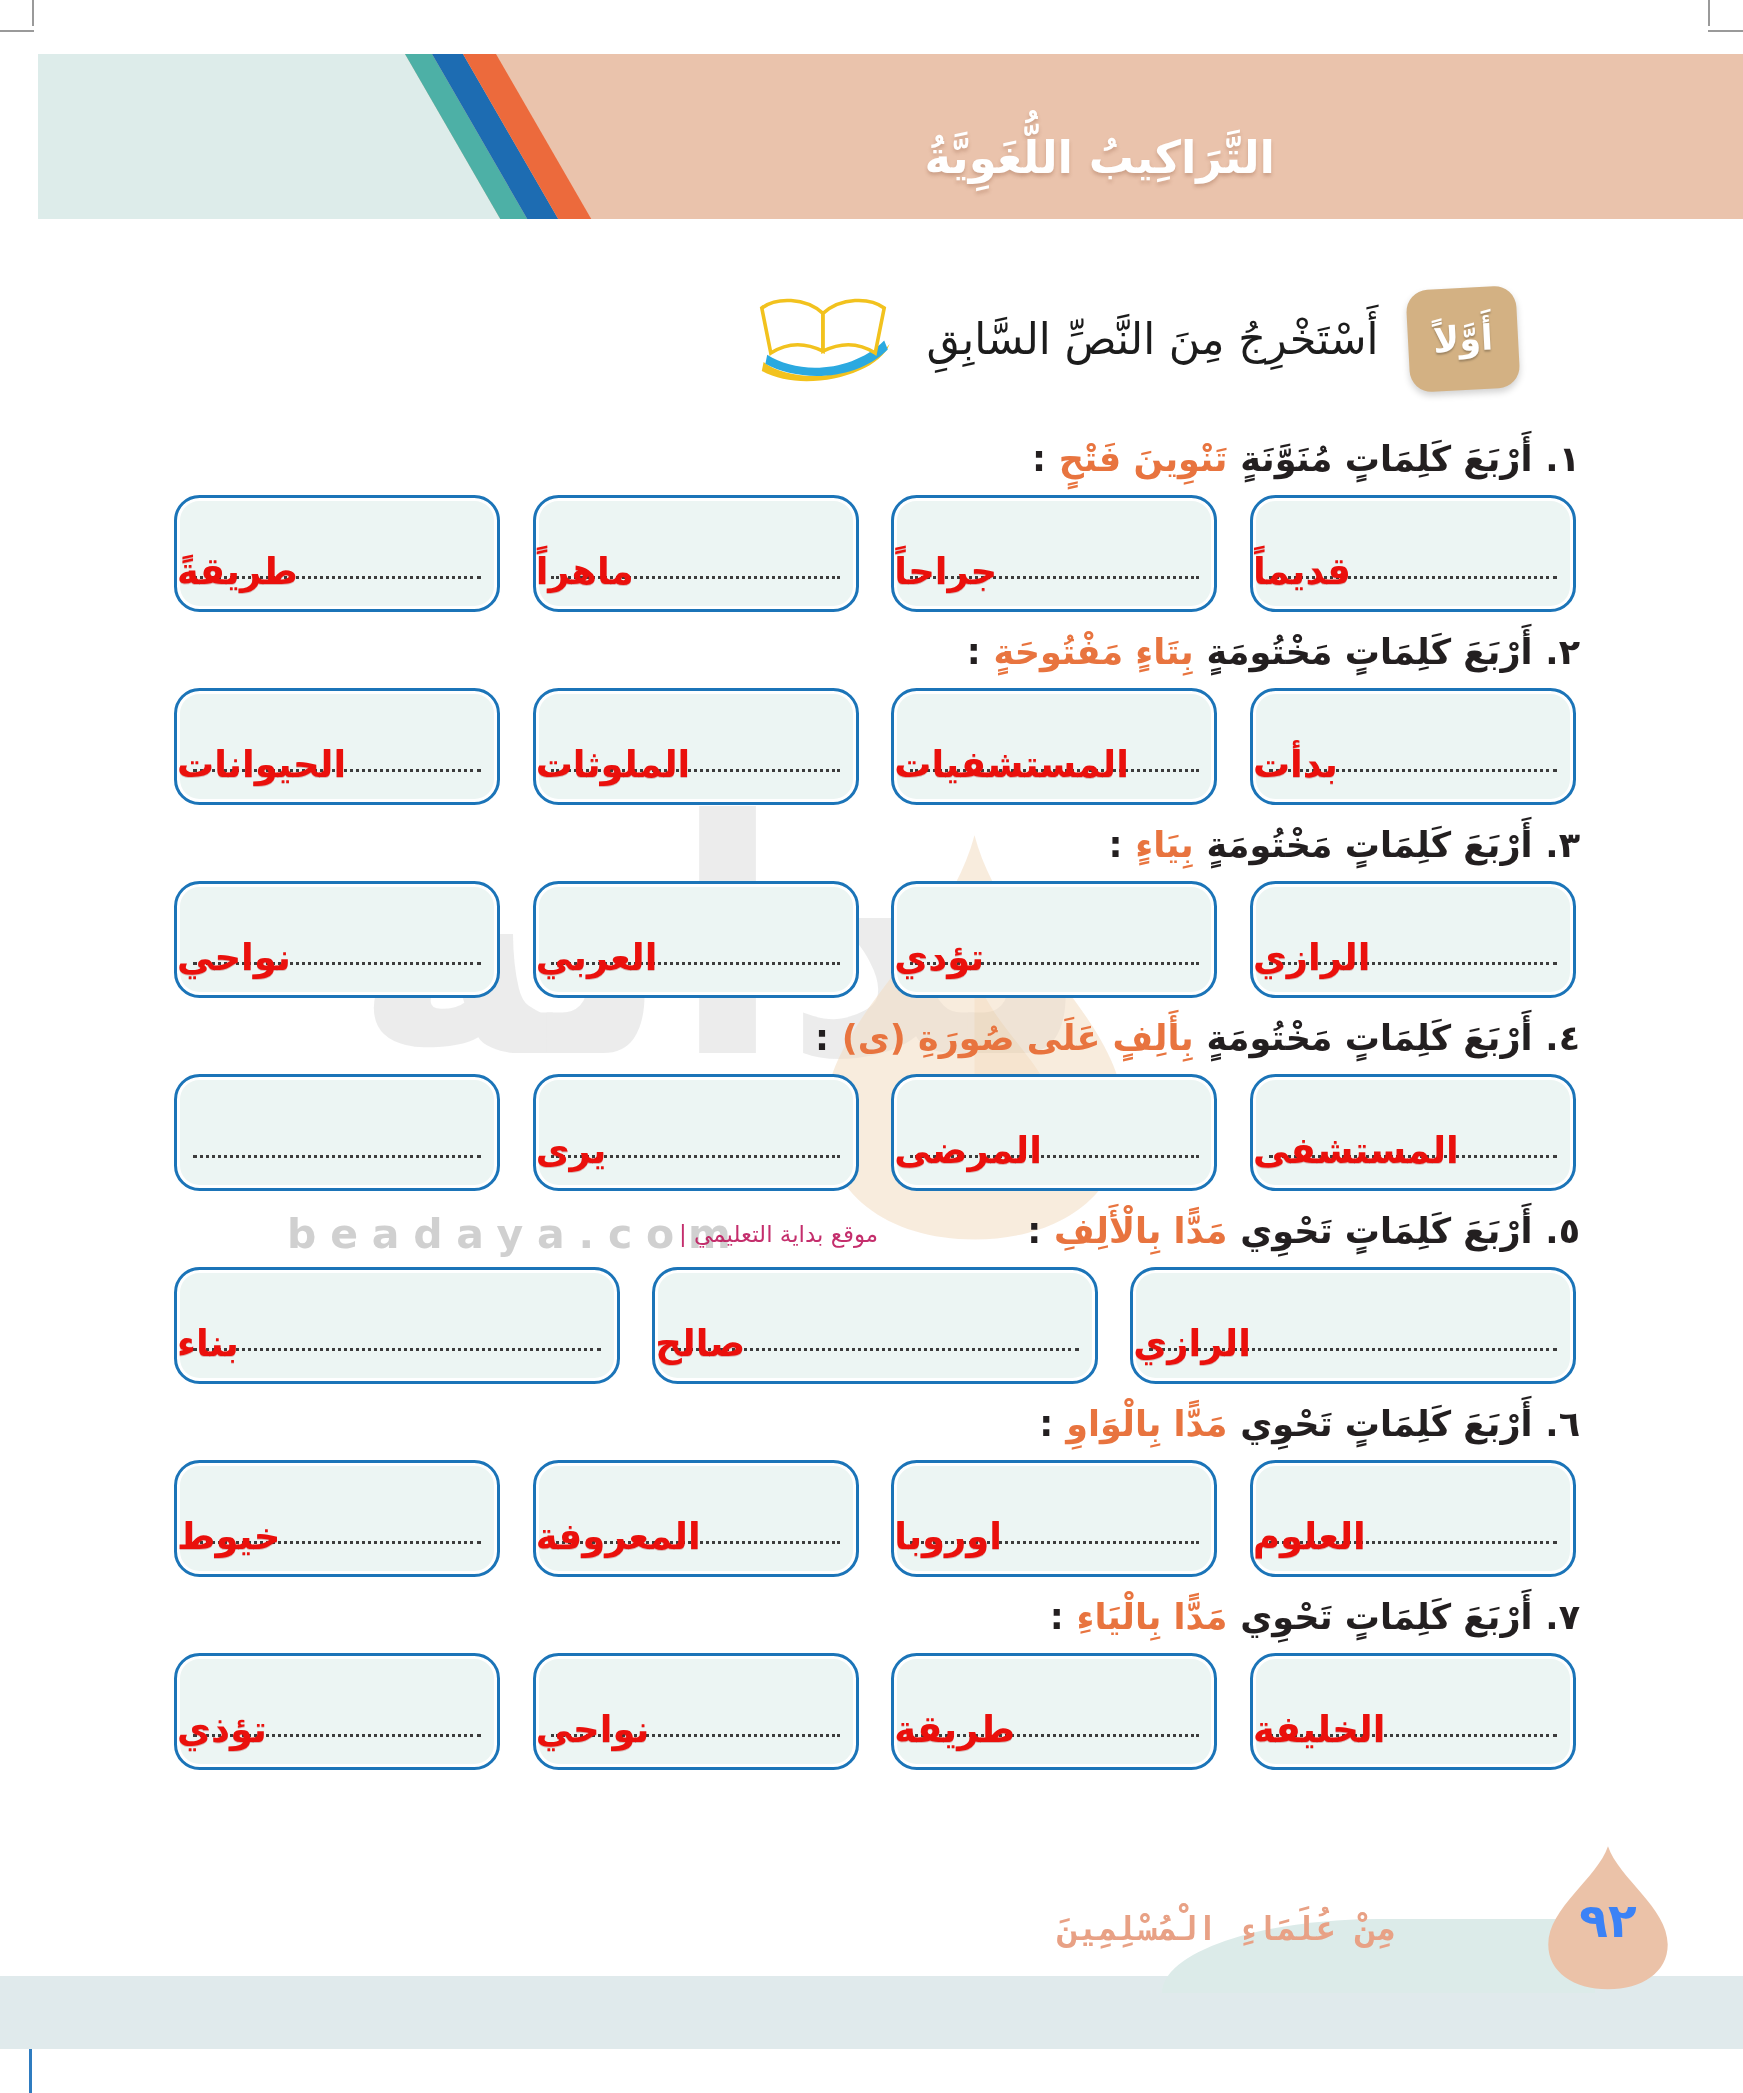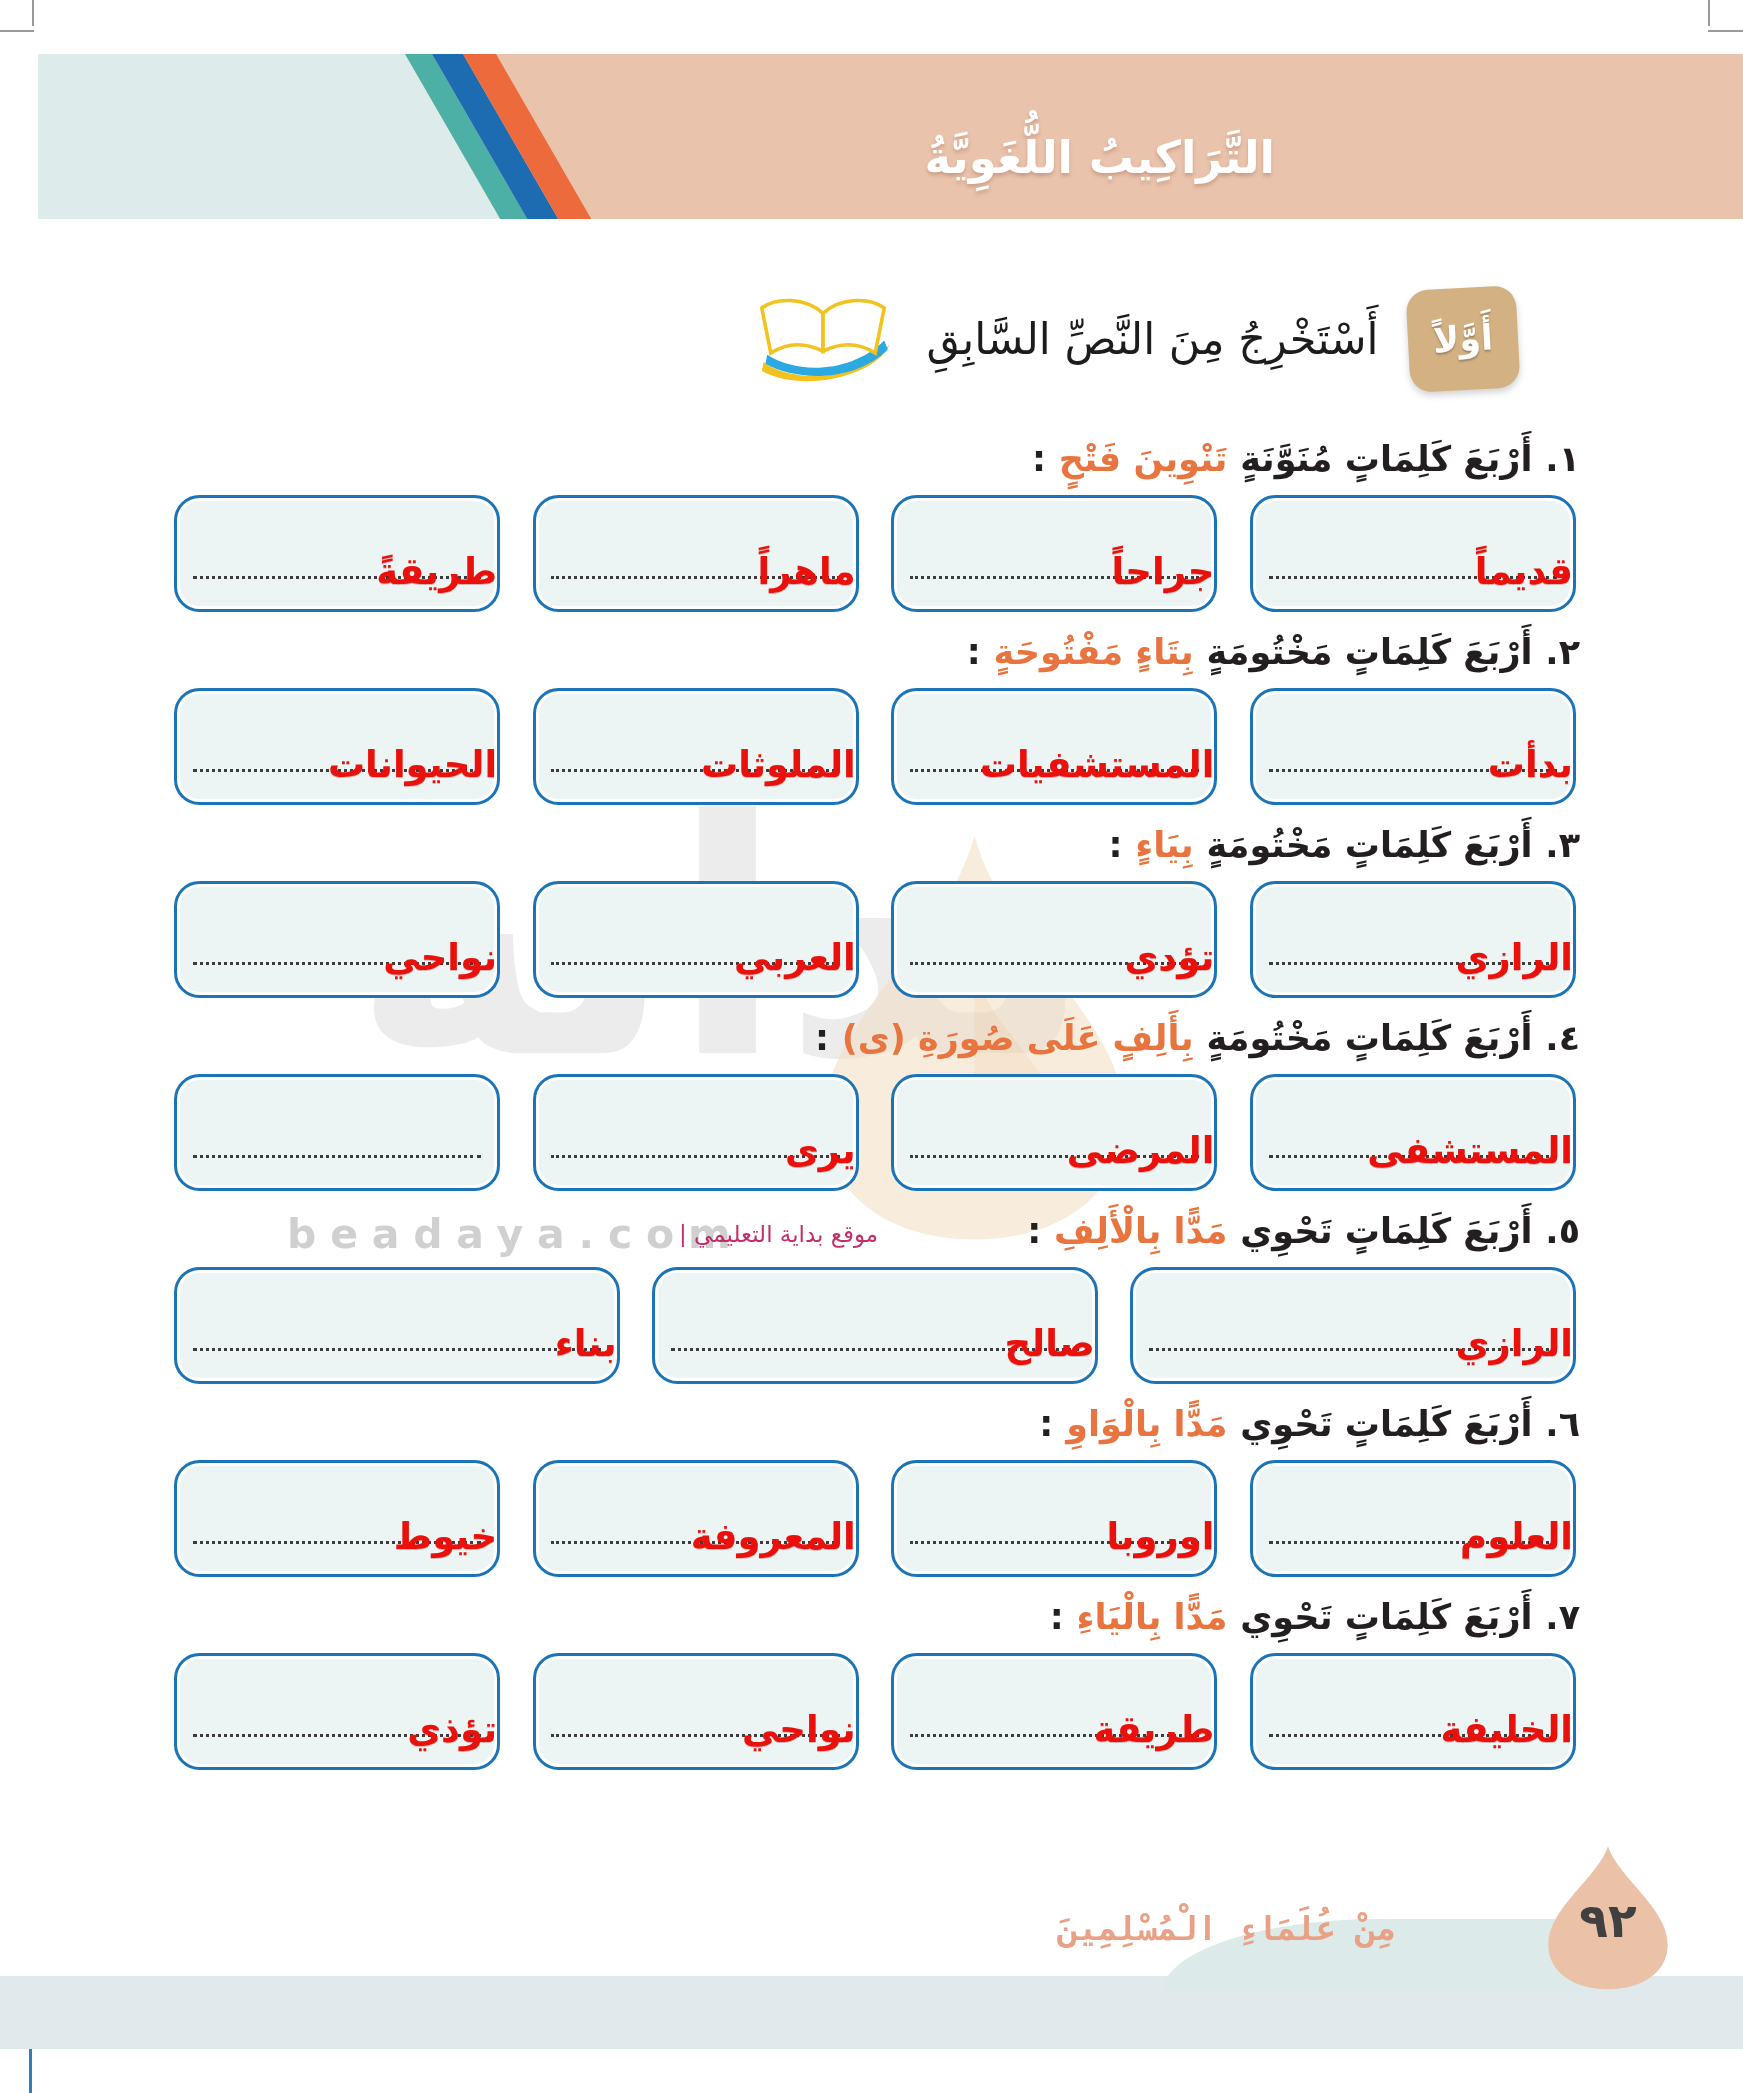--- a/index.html
+++ b/index.html
@@ -51,37 +51,37 @@
     padding:0 163px 0 0;font-size:35px;font-weight:bold;color:#231f20;white-space:nowrap;
   }
   .prompt .orange{color:#e8743f;}
   .boxes{display:flex;gap:32.5px;padding:0 167px 0 175px;}
   .abox{
     flex:1;height:111px;background:#ecf5f3;border:3.9px solid #1b74b8;border-radius:25.6px;
     position:relative;box-shadow:inset 0 0 0 3px #ffffff;
   }
   .dotline{position:absolute;left:15.8px;right:15.8px;bottom:29.6px;border-bottom:3px dotted #3c3c3c;}
   .aword{
-    position:absolute;left:0;right:0;bottom:15.8px;text-align:right;
+    position:absolute;left:0;right:0;bottom:15.8px;text-align:left;
     font-size:37px;font-weight:bold;color:#ea100c;z-index:2;
     text-shadow:0 1px 0 rgba(150,0,0,.25);white-space:nowrap;
   }
   
   .footer-wave{
     position:absolute;right:148px;top:1919px;width:433px;height:74px;background:#dcebe9;
     border-top-left-radius:217px 74px;z-index:1;
   }
   .footer-lesson{
     position:absolute;top:1909px;right:347px;font-size:33px;font-weight:bold;color:#e8a185;
     z-index:2;white-space:nowrap;font-family:Liberation Mono, monospace;
   }
   .page-badge{position:absolute;top:1842px;right:71px;width:128px;height:143px;z-index:3;}
   .page-badge svg{position:absolute;inset:0;}
   .page-num{
-    position:absolute;left:0;right:0;top:51px;text-align:center;color:#404040;
+    position:absolute;left:0;right:0;top:51px;text-align:center;color:#3b82f6;
     font-size:47px;font-weight:bold;z-index:2;
   }
   .bottom-band{position:absolute;left:0;right:0;top:1976px;height:73px;background:#e0eaec;z-index:0;}
 </style>
 </head>
 <body>
 
 <div class="page">
 
   <div class="mark mark-tl"></div>

